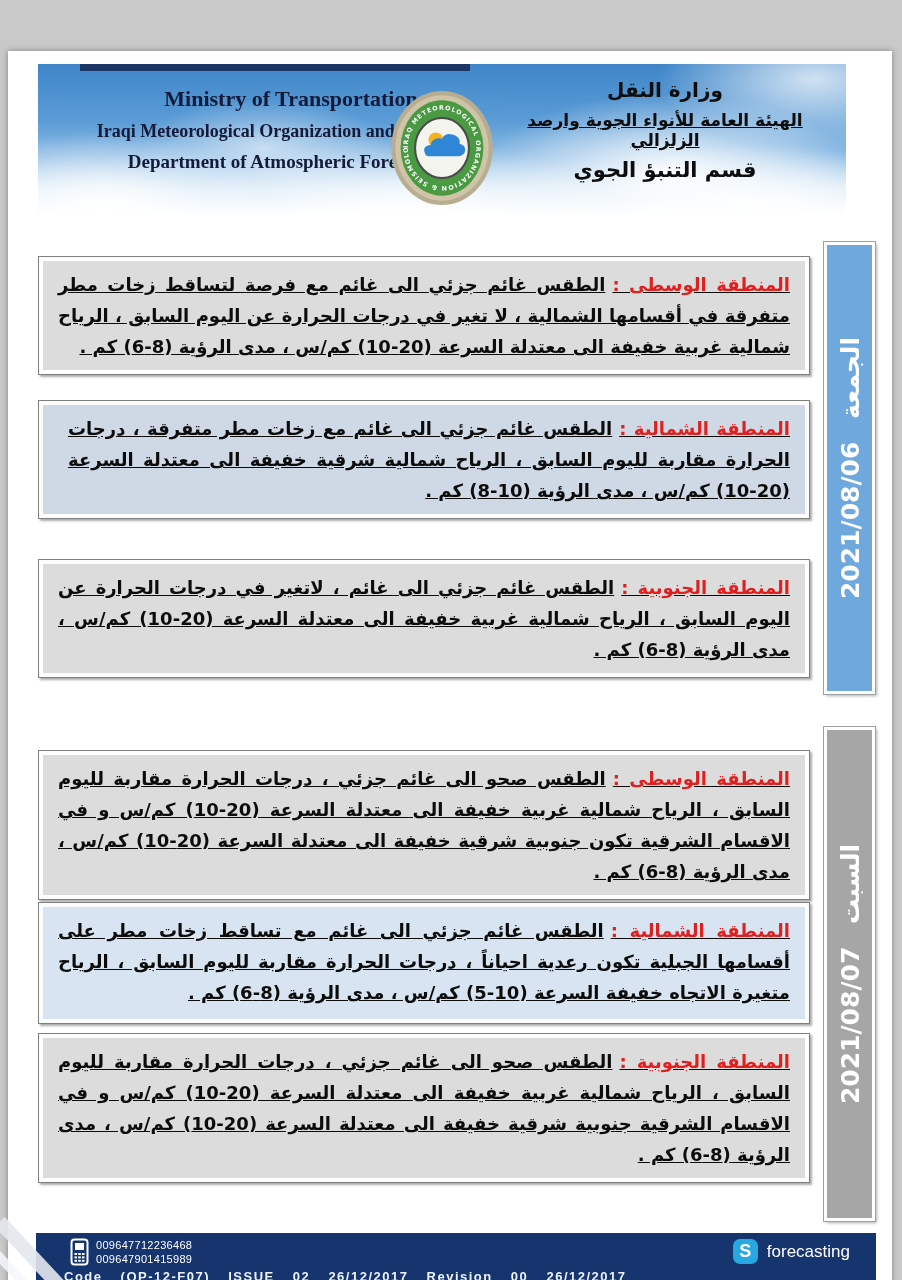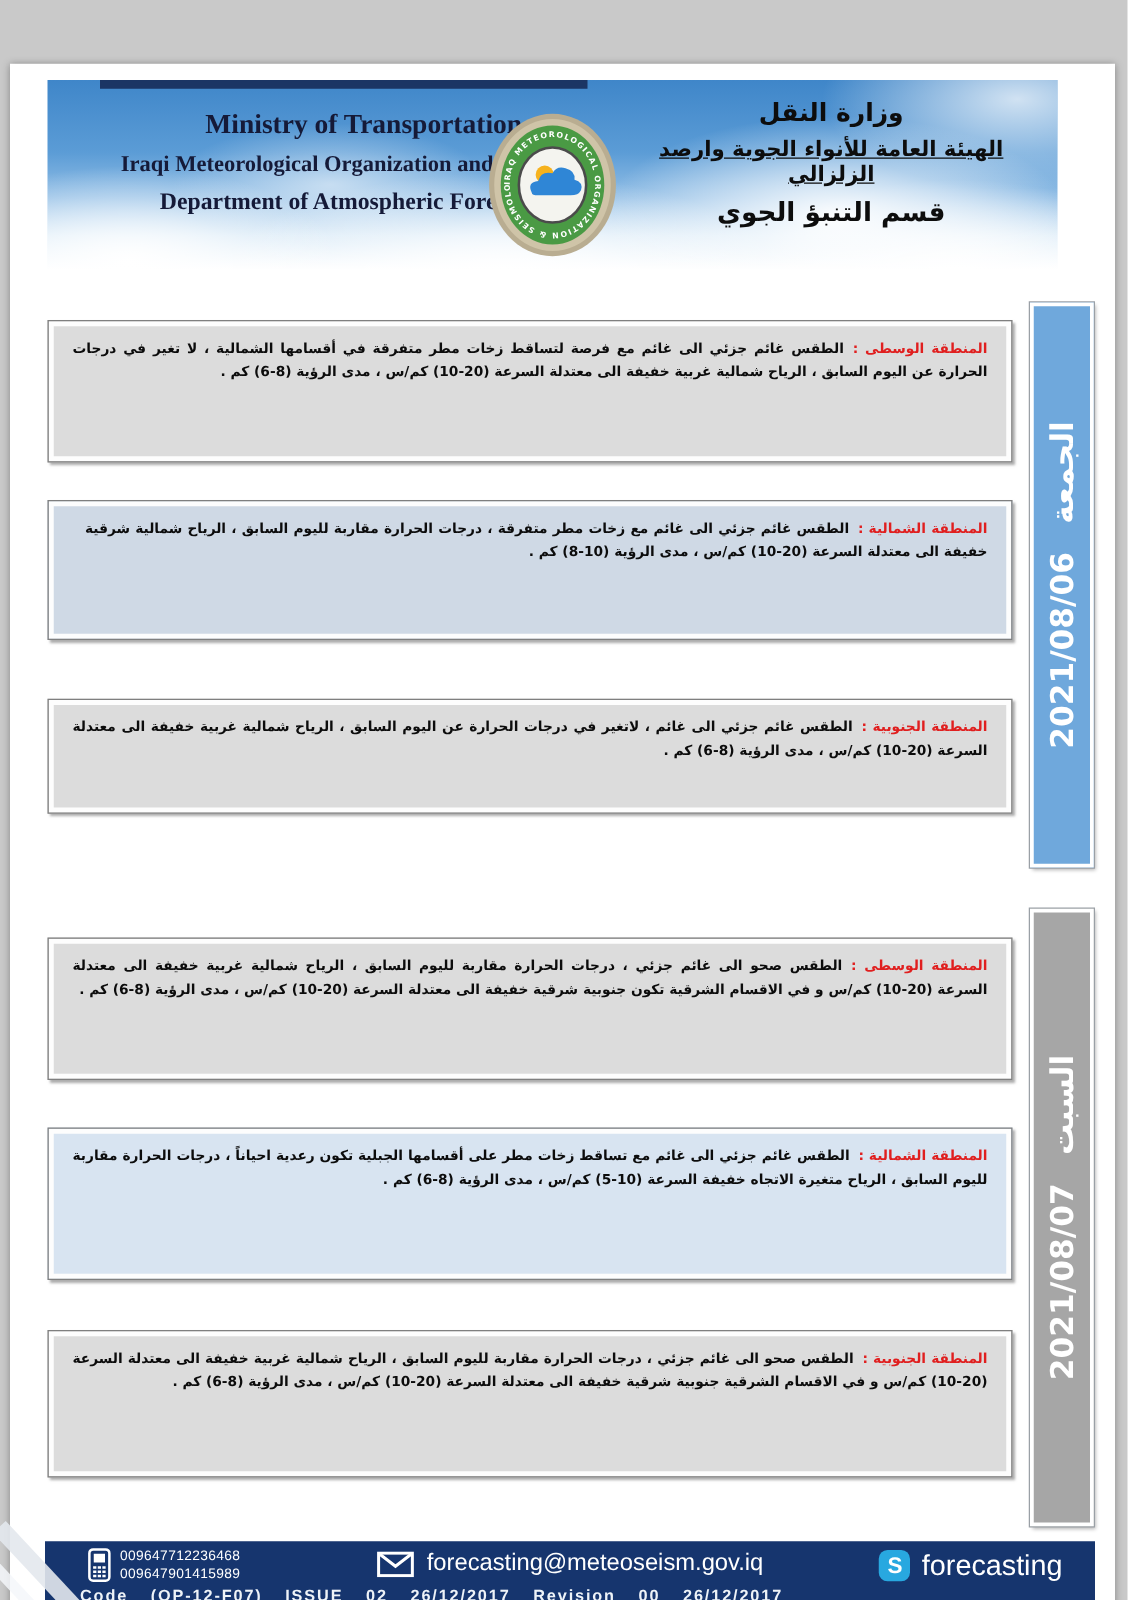--- a/index.html
+++ b/index.html
@@ -59,47 +59,47 @@
   }
   .daybar .rot .daydate{margin-right:14px;}
   
   .fbox{
     position:absolute;left:30px;width:772px;box-sizing:border-box;
     background:#dcdcdc;border:1px solid #7f7f7f;
     box-shadow:inset 0 0 0 4px #fdfdfd, 2px 2px 2px rgba(90,90,90,.5);
     padding:13px 19px 11px 19px;
     direction:rtl;text-align:justify;
   }
-  .fbox p{margin:0;font-size:11px;font-weight:700;line-height:1.72;color:#0c0c0c;}
+  .fbox p{margin:0;font-size:18px;font-weight:700;line-height:1.72;color:#0c0c0c;text-decoration:underline;}
   .fbox .region{color:#e01f1f;margin-inline-end:7px;}
   .fbox.tint-a{background:#cfd9e5;padding-left:29px;}
   .fbox.tint-b{background:#d8e4f1;}
   .b1{top:205px;min-height:114px;}
   .b2{top:349px;min-height:112px;}
   .b3{top:508px;min-height:92px;}
   .b4{top:699px;min-height:114px;}
   .b5{top:851px;min-height:122px;}
-  .b6{top:1013px;min-height:118px;}
+  .b6{top:982px;min-height:118px;}
   
   .footer{
     position:absolute;left:28px;top:1182px;width:840px;height:70px;
     background:#16356e;color:#fff;box-sizing:border-box;
   }
   .contacts{position:relative;height:36px;}
   .phone-block{position:absolute;left:34px;top:5px;display:flex;align-items:center;gap:7px;}
   .phone-nums{font-family:"Liberation Sans", sans-serif;font-size:11px;line-height:1.3;letter-spacing:.3px;}
   .email-block{position:absolute;left:50%;top:7px;transform:translateX(-50%);display:flex;align-items:center;gap:10px;}
   .email-text{font-family:"Liberation Sans", sans-serif;font-size:19px;}
   .skype-block{position:absolute;right:26px;top:6px;display:flex;align-items:center;gap:9px;}
   .skype-badge{
     width:25px;height:25px;border-radius:7px;background:#28a8e0;
     color:#fff;font-weight:700;font-size:18px;line-height:25px;text-align:center;
     font-family:"Liberation Sans", sans-serif;
   }
-  .skype-name{font-family:"Liberation Sans", sans-serif;font-size:23px;}
+  .skype-name{font-family:"Liberation Sans", sans-serif;font-size:17px;}
   .code-line{
     padding:0 0 0 28px;
     font-family:"Liberation Sans", sans-serif;
     font-size:13px;font-weight:700;color:#eef3f8;
     letter-spacing:1.5px;word-spacing:13px;white-space:nowrap;
   }
   
   .stripe{position:absolute;pointer-events:none;}
   .stripe.s1{left:-34px;top:1222px;width:160px;height:14px;background:#e3e8ed;transform:rotate(47deg);opacity:.9;}
   .stripe.s2{left:-40px;top:1248px;width:150px;height:9px;background:#f4f7fa;transform:rotate(47deg);opacity:.85;}
@@ -199,27 +199,20 @@
               <rect x="8.2" y="21.8" width="2.6" height="2"></rect>
               <rect x="11.9" y="21.8" width="2.6" height="2"></rect>
           </g>
         </svg>
         <div class="phone-nums">
           <div>009647712236468</div>
           <div>009647901415989</div>
         </div>
       </div>
 
-      <div class="email-block">
-        <svg width="30" height="21" viewBox="0 0 30 21">
-          <rect x="1.5" y="1.5" width="27" height="18" fill="none" stroke="#ffffff" stroke-width="2.4"></rect>
-          <path d="M2 2 L15 12 L28 2" fill="none" stroke="#ffffff" stroke-width="2.4"></path>
-        </svg>
-        <span class="email-text">forecasting@meteoseism.gov.iq</span>
-      </div>
 
       <div class="skype-block">
         <div class="skype-badge">S</div>
         <span class="skype-name">forecasting</span>
       </div>
 
     </div>
     <div class="code-line">Code (QP-12-F07) ISSUE 02 26/12/2017 Revision 00 26/12/2017</div>
   </div>
 

